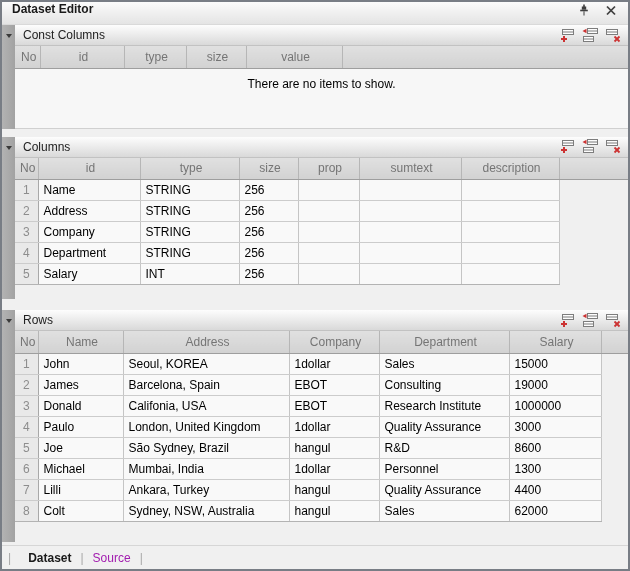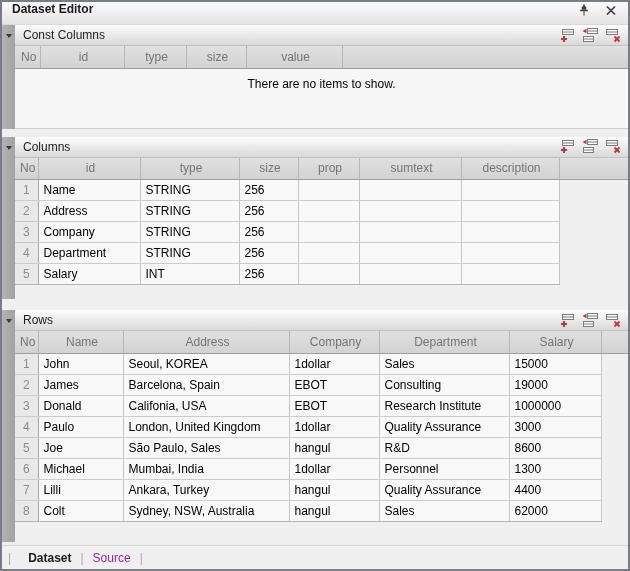--- a/index.html
+++ b/index.html
@@ -394,21 +394,21 @@
                 <td>Paulo</td>
                 <td>London, United Kingdom</td>
                 <td>1dollar</td>
                 <td>Quality Assurance</td>
                 <td>3000</td>
                 <td class="void"></td>
               </tr>
               <tr>
                 <td class="num">5</td>
                 <td>Joe</td>
-                <td>São Paulo, Sales</td>
+                <td>São Sydney, Brazil</td>
                 <td>hangul</td>
                 <td>R&amp;D</td>
                 <td>8600</td>
                 <td class="void"></td>
               </tr>
               <tr>
                 <td class="num">6</td>
                 <td>Michael</td>
                 <td>Mumbai, India</td>
                 <td>1dollar</td>

